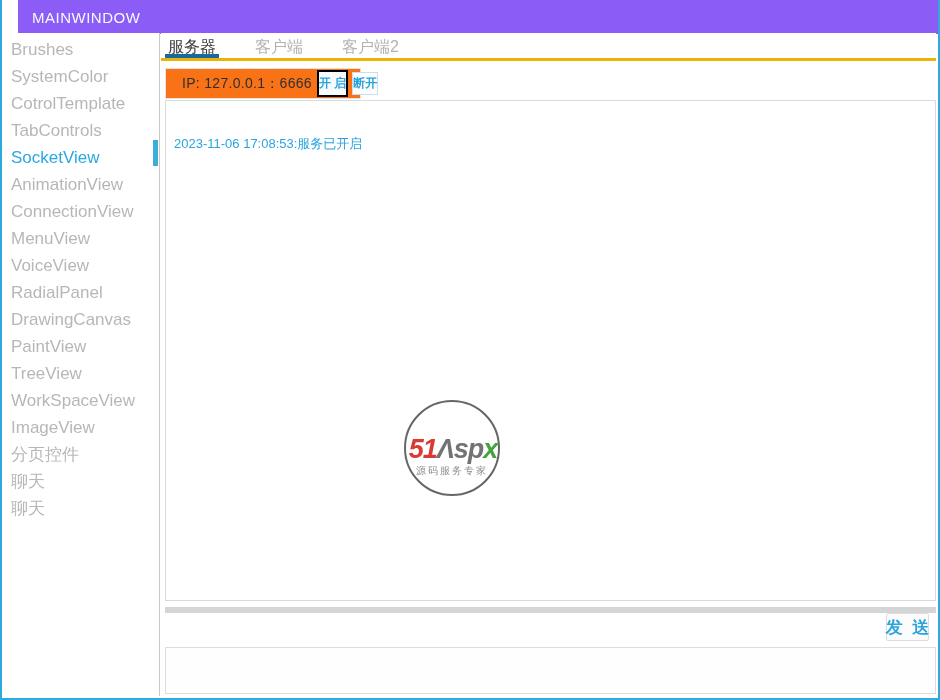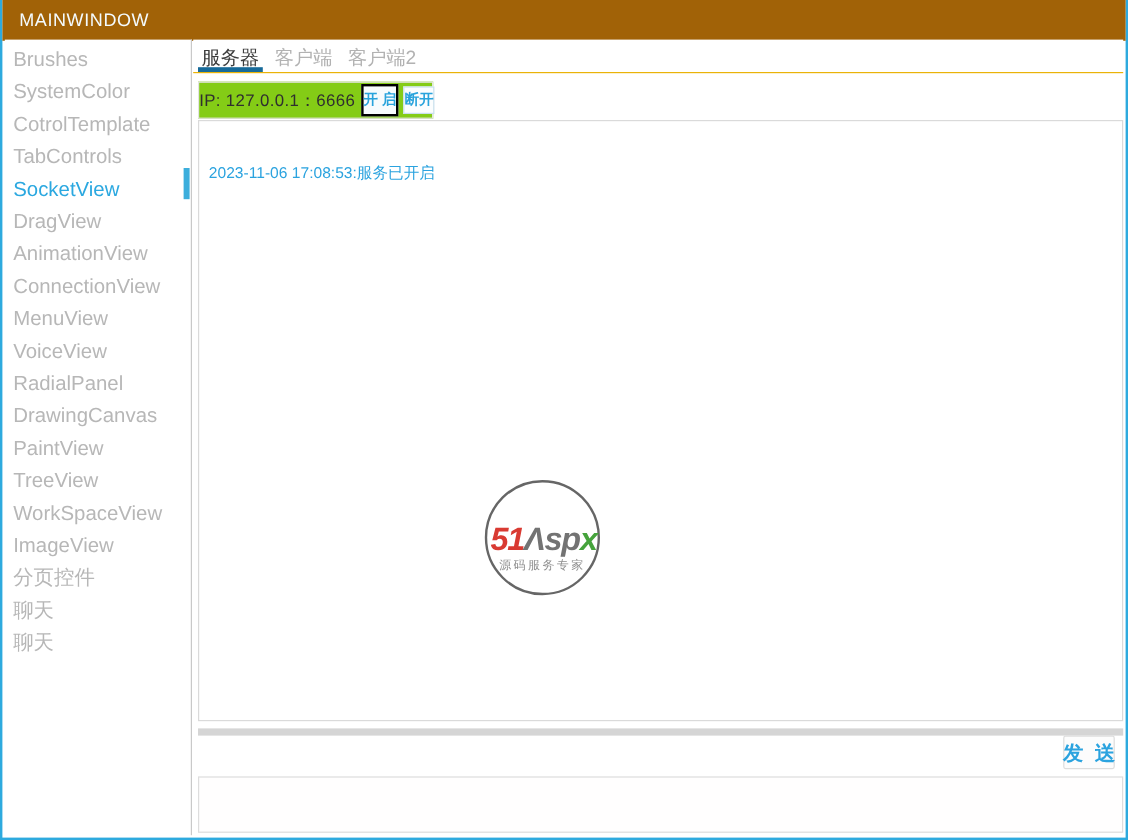--- a/index.html
+++ b/index.html
@@ -10,22 +10,22 @@
     position: relative;
   }
   .window {
     position: absolute; inset: 0;
     border-left: 2px solid #2eaade;
     border-right: 2px solid #2eaade;
     border-bottom: 2px solid #2eaade;
   }
   
   .titlebar {
-    position: absolute; left: 0; top: 0; right: 0; height: 34px;
-    background: #a16207;
+    position: absolute; left: 16px; top: 0; right: 0; height: 34px;
+    background: #8b5cf6;
     display: flex; align-items: center;
     color: #ffffff;
   }
   .titlebar-title {
     margin-left: 14px; font-size: 15px; letter-spacing: 0.5px;
     color: #f4fbfe;
   }
   .titlebar-right {
     margin-left: auto; display: flex; align-items: center; height: 100%;
   }
@@ -55,38 +55,38 @@
   }
   .side-item.active { color: #2ba8e0; }
   .side-indicator {
     position: absolute; right: 1px; top: 107px; width: 5px; height: 26px;
     background: #3caedc;
   }
   
   .main { position: absolute; left: 159px; top: 33px; right: 2px; bottom: 2px; background: #ffffff; }
   .tabstrip {
     position: absolute; left: 0; right: 0; top: 0; height: 28px;
-    border-bottom: 1px solid #eab308;
-    display: flex; align-items: stretch; padding-left: 4px;
+    border-bottom: 3px solid #eab308;
+    display: flex; align-items: stretch; padding-left: 4px; gap: 26px;
   }
   .tab {
     position: relative; font-size: 16px; color: #b2b2b2;
     padding: 4px 3px 0 3px; margin-right: 7px;
     display: flex; align-items: center; cursor: default; white-space: nowrap;
   }
   .tab.active { color: #3d3d3d; }
   .tab.active::after {
     content: ""; position: absolute; left: 0; right: 0; bottom: 0; height: 4px;
     background: #176a99;
   }
   
   .ip-group {
     position: absolute; left: 4px; top: 35px; height: 31px; width: 196px;
-    border: 1px solid #e3e3e3; background: #84cc16;
-    display: flex; align-items: center; padding: 0 0;
+    border: 1px solid #e3e3e3; background: #f97316;
+    display: flex; align-items: center; padding: 0 16px;
   }
   .ip-text { font-size: 14px; color: #2f2f2f; white-space: nowrap; letter-spacing: 0.3px; }
   .btn-open {
     margin-left: 5px; width: 34px; height: 27px;
     border: 2px solid #000000; background: #f7fbfd;
     color: #29a3dc; font-size: 12px; font-weight: bold;
     display: flex; align-items: center; justify-content: center;
     white-space: nowrap; cursor: default;
   }
   .btn-disconnect {
@@ -153,21 +153,20 @@
   <div class="titlebar">
     <span class="titlebar-title">MAINWINDOW</span>
   </div>
 
   <div class="sidebar">
     <div class="side-item">Brushes</div>
     <div class="side-item">SystemColor</div>
     <div class="side-item">CotrolTemplate</div>
     <div class="side-item">TabControls</div>
     <div class="side-item active">SocketView</div>
-    <div class="side-item">DragView</div>
     <div class="side-item">AnimationView</div>
     <div class="side-item">ConnectionView</div>
     <div class="side-item">MenuView</div>
     <div class="side-item">VoiceView</div>
     <div class="side-item">RadialPanel</div>
     <div class="side-item">DrawingCanvas</div>
     <div class="side-item">PaintView</div>
     <div class="side-item">TreeView</div>
     <div class="side-item">WorkSpaceView</div>
     <div class="side-item">ImageView</div>

